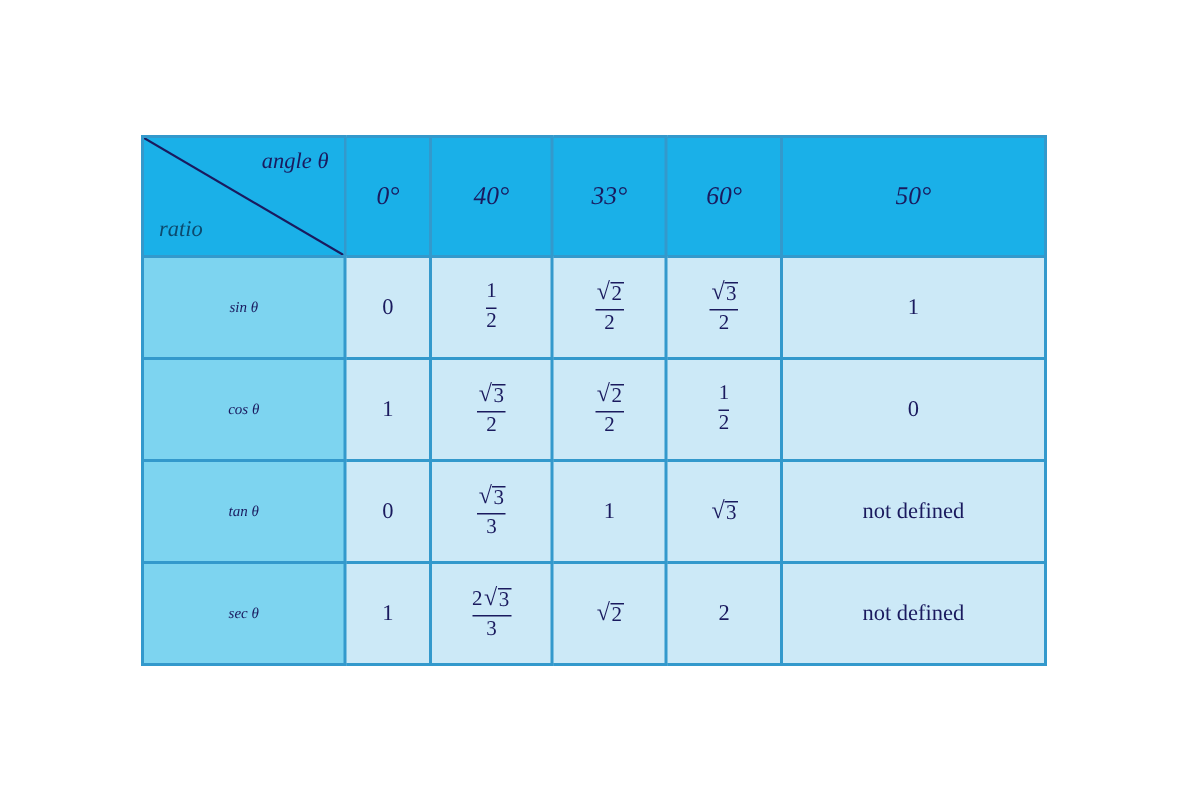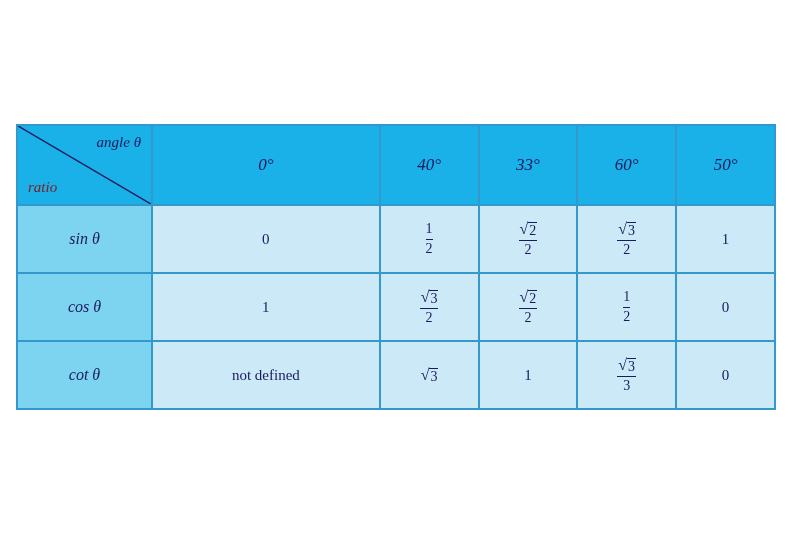--- a/index.html
+++ b/index.html
@@ -8,21 +8,21 @@
       display: flex;
       justify-content: center;
       align-items: center;
       width: 792px;
       height: 534px;
       font-family: Georgia, "Times New Roman", serif;
     }
 
     .trig-table {
       border-collapse: collapse;
-      width: 760px;
+      width: 604px;
       font-size: 16px;
       color: #1a1a5e;
     }
 
     .trig-table td, .trig-table th {
       border: 2px solid #3399cc;
       text-align: center;
       vertical-align: middle;
       padding: 6px 4px;
     }
@@ -51,21 +51,21 @@
     .trig-table .data-row td {
       background-color: #cce9f7;
       height: 68px;
       font-size: 15px;
     }
 
     .trig-table .data-row .ratio-label {
       background-color: #7dd4f0;
       font-style: italic;
       font-weight: normal;
-      font-size: 16px;
+      font-size: 10px;
       width: 110px;
     }
 
     
     .frac {
       display: inline-flex;
       flex-direction: column;
       align-items: center;
       vertical-align: middle;
       font-size: 14px;
@@ -100,21 +100,21 @@
       right: 10px;
       font-style: italic;
       font-size: 15px;
       color: #1a1a5e;
     }
     .corner-bottom-text {
       position: absolute;
       bottom: 8px;
       left: 10px;
       font-size: 15px;
-      color: #7f1d1d;
+      color: #0c4a6e;
     }
     .sqrt-radical {
       display: inline-block;
       position: relative;
       margin-left: 1px;
     }
     .sqrt-radical::before {
       content: '√';
       font-size: 16px;
     }
@@ -192,30 +192,43 @@
       </td>
       <td>
         <span class="frac">
           <span class="numer">1</span>
           <span class="denom">2</span>
         </span>
       </td>
       <td>0</td>
     </tr>
 
-
-
-
-    <tr class="data-row">
-      <td class="ratio-label">cot <i>θ</i></td>
-      <td>not defined</td>
-      <td><span class="sqrt-radical"><span class="sqrt-over">3</span></span></td>
-      <td>1</td>
+    <tr class="data-row">
+      <td class="ratio-label">tan <i>θ</i></td>
+      <td>0</td>
       <td>
         <span class="frac">
           <span class="numer"><span class="sqrt-radical"><span class="sqrt-over">3</span></span></span>
           <span class="denom">3</span>
         </span>
       </td>
-      <td>0</td>
-    </tr>
+      <td>1</td>
+      <td><span class="sqrt-radical"><span class="sqrt-over">3</span></span></td>
+      <td>not defined</td>
+    </tr>
+
+
+    <tr class="data-row">
+      <td class="ratio-label">sec <i>θ</i></td>
+      <td>1</td>
+      <td>
+        <span class="frac">
+          <span class="numer">2<span class="sqrt-radical"><span class="sqrt-over">3</span></span></span>
+          <span class="denom">3</span>
+        </span>
+      </td>
+      <td><span class="sqrt-radical"><span class="sqrt-over">2</span></span></td>
+      <td>2</td>
+      <td>not defined</td>
+    </tr>
+
   </tbody>
 </table>
 
 </body></html>

